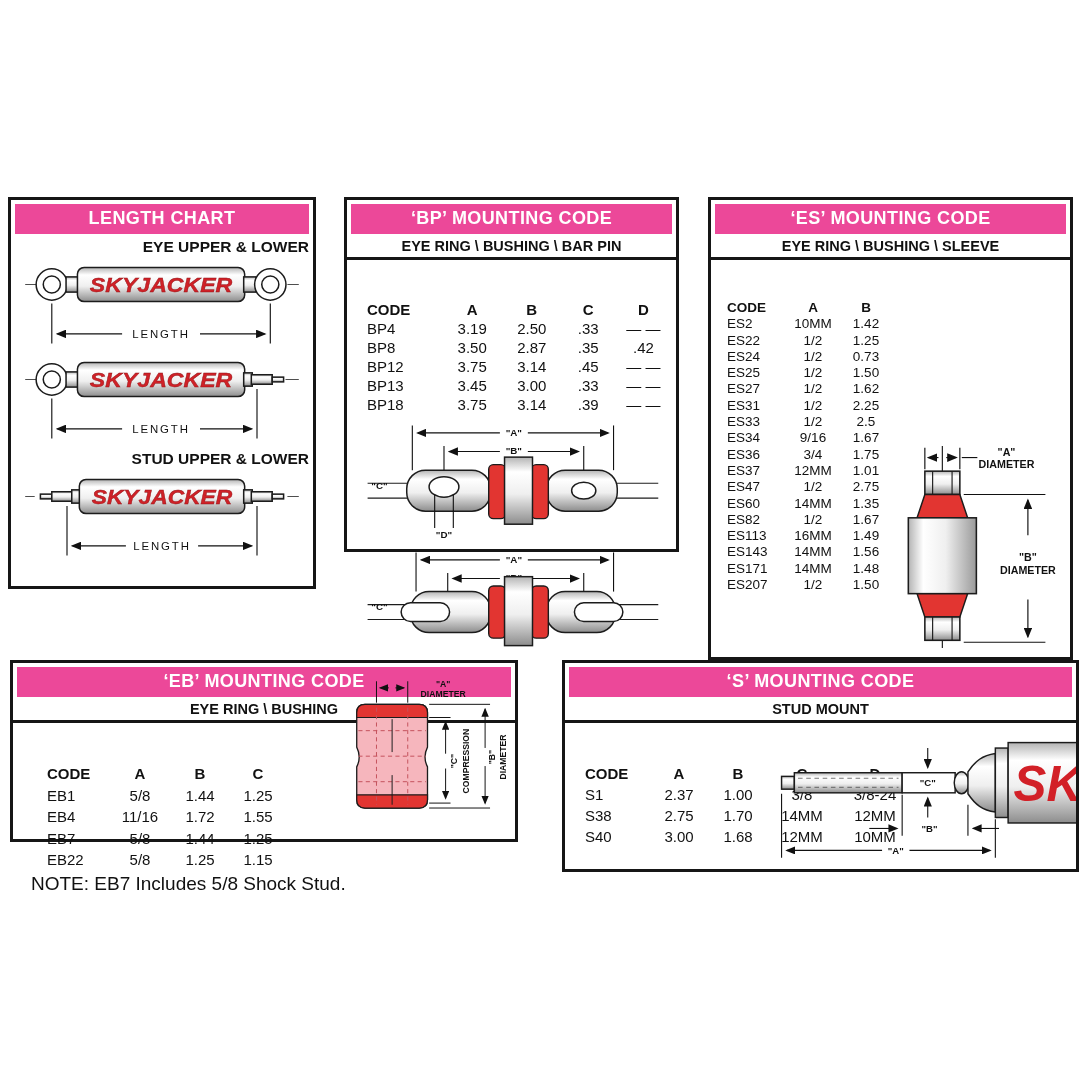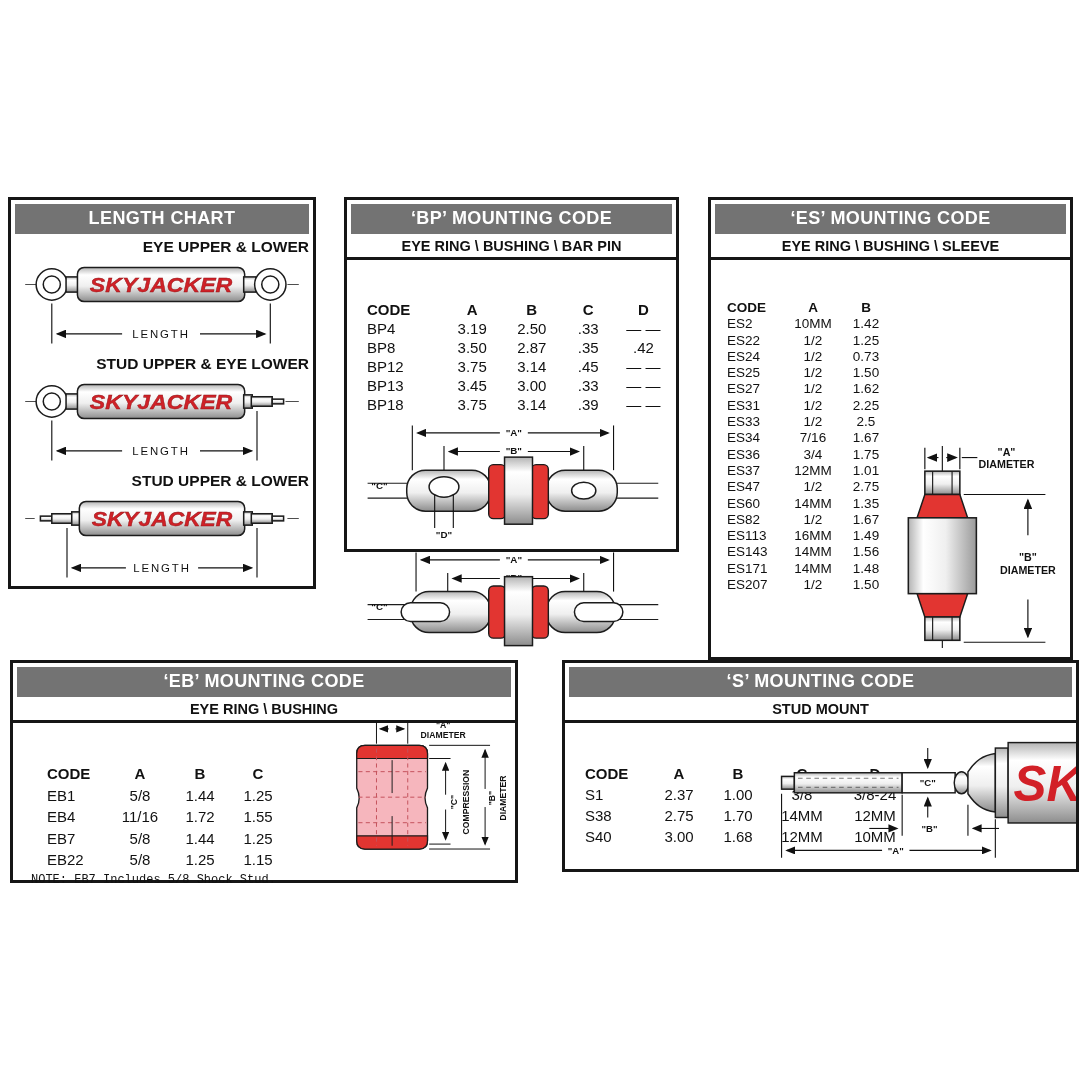--- a/index.html
+++ b/index.html
@@ -1,48 +1,48 @@
 <!DOCTYPE html>
 <html><head>
 <meta charset="utf-8">
 <style>
   html,body{margin:0;padding:0;background:#ffffff;}
   body{width:1080px;height:1080px;font-family:"Liberation Sans",sans-serif;color:#111;}
   .canvas{position:relative;width:1080px;height:1080px;background:#ffffff;overflow:hidden;}
   .panel{position:absolute;border:3px solid #161616;background:#ffffff;box-sizing:border-box;padding:4px;}
-  .hdr{background:#737373;color:#ffffff;font-weight:bold;text-align:center;font-size:18px;
+  .hdr{background:#ec4899;color:#ffffff;font-weight:bold;text-align:center;font-size:18px;
        letter-spacing:.4px;padding:4px 0 5px;}
   .sub{text-align:center;font-weight:bold;font-size:14.5px;padding:4px 0 3px;}
   .rule{height:3px;background:#161616;margin:0 -4px;}
   
   #p-length{left:8px;  top:197px; width:308px; height:392px;}
   #p-bp   {left:344px; top:197px; width:335px; height:355px;}
   #p-es   {left:708px; top:197px; width:365px; height:463px;}
-  #p-eb   {left:10px;  top:660px; width:508px; height:223px;}
+  #p-eb   {left:10px;  top:660px; width:508px; height:182px;}
   #p-s    {left:562px; top:660px; width:517px; height:212px;}
   
   table.tbl{border-collapse:collapse;table-layout:fixed;margin-top:40px;}
   .tbl th{font-weight:bold;text-align:center;padding:0;}
   .tbl td{text-align:center;padding:0;}
   .tbl th:first-child,.tbl td:first-child{text-align:left;}
   .bp-tbl{margin:10px 0 0 16px;font-size:15px;line-height:19px;}
   .bp-tbl th:nth-child(1){width:78px;}.bp-tbl th:nth-child(2){width:62px;}
   .bp-tbl th:nth-child(3){width:62px;}.bp-tbl th:nth-child(4){width:56px;}
   .bp-tbl th:nth-child(5){width:60px;}
   .es-tbl{margin:8px 0 0 12px;font-size:13.5px;line-height:16.3px;}
   .es-tbl th:nth-child(1){width:56px;}.es-tbl th:nth-child(2){width:60px;}
   .es-tbl th:nth-child(3){width:46px;}
   .eb-tbl{margin:12px 0 0 30px;font-size:15px;line-height:21.5px;}
   .eb-tbl th:nth-child(1){width:62px;}.eb-tbl th:nth-child(2){width:62px;}
   .eb-tbl th:nth-child(3){width:58px;}.eb-tbl th:nth-child(4){width:58px;}
   .s-tbl{margin:12px 0 0 16px;font-size:15px;line-height:21px;}
   .s-tbl th:nth-child(1){width:64px;}.s-tbl th:nth-child(2){width:60px;}
   .s-tbl th:nth-child(3){width:58px;}.s-tbl th:nth-child(4){width:70px;}
   .s-tbl th:nth-child(5){width:76px;}
-  .note{font-size:12px;margin:2px 0 0 14px;font-family:Liberation Mono, monospace;}
+  .note{font-size:19px;margin:2px 0 0 14px;}
   
   .lc-section{text-align:right;}
   .lc-label{font-weight:bold;font-size:15.5px;margin:4px 0 0;}
   .lc-svg{display:block;margin:0 auto;width:292px;height:95px;}
   
   .shape{fill:url(#gMetal);stroke:#1c1c1c;stroke-width:1.6;}
   .shapeH{fill:url(#gMetalH);stroke:#1c1c1c;stroke-width:1.6;}
   .white{fill:#ffffff;stroke:#1c1c1c;stroke-width:1.6;}
   .red{fill:#e23531;stroke:#1c1c1c;stroke-width:1.5;}
   .pink{fill:#f6b6bd;stroke:#1c1c1c;stroke-width:1.6;}
@@ -100,21 +100,20 @@
         <text x="145" y="38" class="logo" textLength="150" lengthAdjust="spacingAndGlyphs">SKYJACKER</text>
         <line x1="30" y1="50" x2="30" y2="92" class="dim"></line>
           <line x1="260" y1="50" x2="260" y2="92" class="dim"></line>
         <line x1="104" y1="82" x2="36" y2="82" class="dim" marker-end="url(#ah)"></line>
         <line x1="186" y1="82" x2="254" y2="82" class="dim" marker-end="url(#ah)"></line>
         <text x="145" y="86" class="lengthtext">LENGTH</text>
       </svg>
     </div>
 
     <div class="lc-section">
-      <div class="lc-label">STUD UPPER &amp; EYE LOWER</div>
       <svg class="lc-svg" viewBox="0 0 292 100">
         <line x1="2" y1="30" x2="14" y2="30" class="cl"></line>
           <line x1="276" y1="30" x2="290" y2="30" class="cl"></line>
         <circle cx="30" cy="30" r="16.5" class="white"></circle>
           <circle cx="30" cy="30" r="9" class="white"></circle>
         <rect x="45" y="22" width="13" height="16" class="shape"></rect>
         <rect x="57" y="12" width="176" height="36" rx="7" class="shape"></rect>
         <rect x="232" y="23" width="9" height="14" class="shape"></rect>
         <rect x="240" y="25" width="22" height="10" class="shape"></rect>
         <rect x="262" y="27.5" width="12" height="5" class="shape"></rect>
@@ -314,21 +313,21 @@
           </tr>
 
           <tr>
             <td>ES33</td>
             <td>1/2</td>
             <td>2.5</td>
           </tr>
 
           <tr>
             <td>ES34</td>
-            <td>7/16</td>
+            <td>9/16</td>
             <td>1.67</td>
           </tr>
 
           <tr>
             <td>ES36</td>
             <td>3/4</td>
             <td>1.75</td>
           </tr>
 
           <tr>

